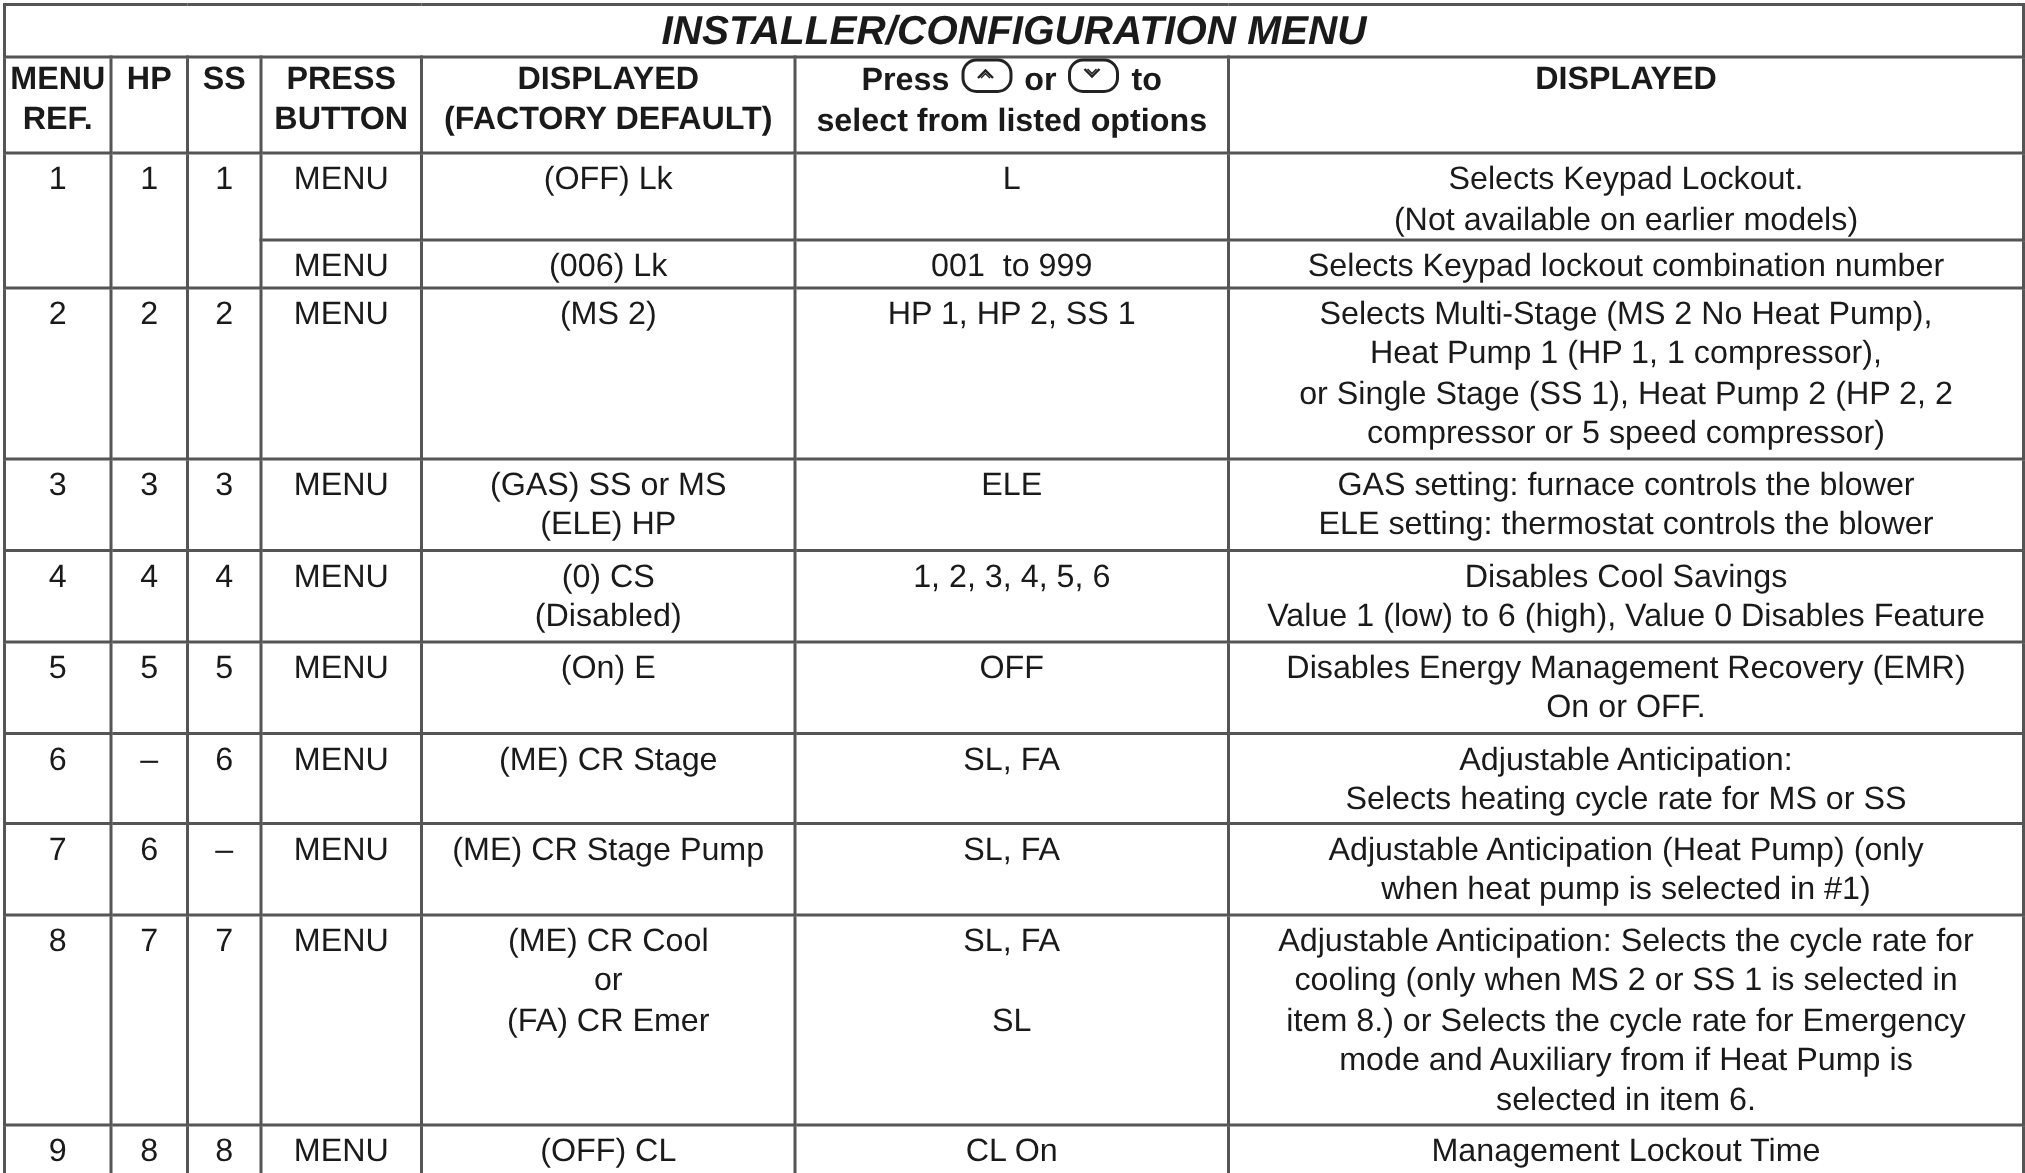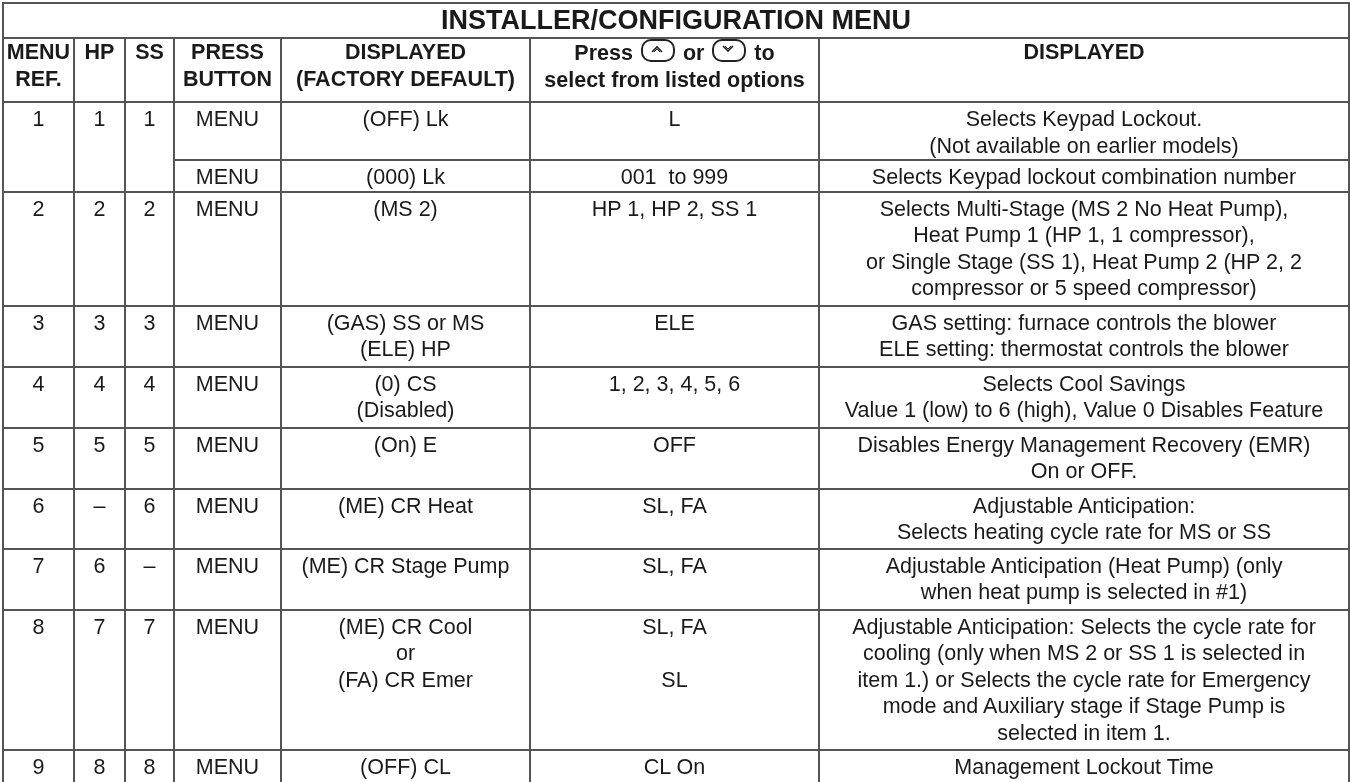--- a/index.html
+++ b/index.html
@@ -8,21 +8,21 @@
     position: absolute; left: 2px; top: 2px;
     width: 1346px; border-collapse: collapse; table-layout: fixed;
     font-family: "Liberation Sans", sans-serif; color: #1a1a1a;
   }
   table.menu td, table.menu th {
     border: 2px solid #555555; text-align: center; vertical-align: top;
     padding: 0; font-size: 21.5px; line-height: 26.5px;
   }
   .title-cell {
     font-weight: bold; font-size: 27px !important; line-height: 33px !important;
-    height: 33px; letter-spacing: 0; vertical-align: middle !important;
+    height: 33px; letter-spacing: 0; vertical-align: middle !important; font-style: italic;
   }
   th.hdr {
     font-weight: bold; font-size: 22px; line-height: 26px; vertical-align: bottom;
     padding-bottom: 4px !important; height: 58px;
   }
   .cell { padding-top: 3px !important; }
   .line { display: block; }
   .ico {
     display: inline-block; width: 30px; height: 19px; border: 2px solid #222;
     border-radius: 10px; vertical-align: -2px; position: relative; margin: 0 2px;
@@ -93,21 +93,21 @@
           <span class="line">L</span>
         </td>
     <td class="cell comment">
       <span class="line">Selects Keypad Lockout.</span>
       <span class="line">(Not available on earlier models)</span>
     </td>
   </tr>
   <tr style="height:30px">
     <td class="cell" style="padding-top:1px">MENU</td>
     <td class="cell" style="padding-top:1px">
-          <span class="line">(000) Lk</span>
+          <span class="line">(006) Lk</span>
         </td>
     <td class="cell" style="padding-top:1px">
           <span class="line" style="white-space:pre">001  to 999</span>
         </td>
     <td class="cell comment" style="padding-top:1px">
           <span class="line">Selects Keypad lockout combination number</span>
         </td>
   </tr>
 
   <tr style="height:114px">
@@ -153,21 +153,21 @@
     <td class="cell">4</td>
     <td class="cell">MENU</td>
     <td class="cell">
       <span class="line">(0) CS</span>
       <span class="line">(Disabled)</span>
     </td>
     <td class="cell">
           <span class="line">1, 2, 3, 4, 5, 6</span>
         </td>
     <td class="cell comment">
-      <span class="line">Selects Cool Savings</span>
+      <span class="line">Disables Cool Savings</span>
       <span class="line">Value 1 (low) to 6 (high), Value 0 Disables Feature</span>
     </td>
   </tr>
 
   <tr style="height:61px">
     <td class="cell">5</td>
     <td class="cell">5</td>
     <td class="cell">5</td>
     <td class="cell">MENU</td>
     <td class="cell">
@@ -181,21 +181,21 @@
       <span class="line">On or OFF.</span>
     </td>
   </tr>
 
   <tr style="height:60px">
     <td class="cell">6</td>
     <td class="cell">–</td>
     <td class="cell">6</td>
     <td class="cell">MENU</td>
     <td class="cell">
-          <span class="line">(ME) CR Heat</span>
+          <span class="line">(ME) CR Stage</span>
         </td>
     <td class="cell">
           <span class="line">SL, FA</span>
         </td>
     <td class="cell comment">
       <span class="line">Adjustable Anticipation:</span>
       <span class="line">Selects heating cycle rate for MS or SS</span>
     </td>
   </tr>
 
@@ -227,23 +227,23 @@
       <span class="line">(FA) CR Emer</span>
     </td>
     <td class="cell">
       <span class="line">SL, FA</span>
       <span class="line" style="height:26.5px"></span>
       <span class="line">SL</span>
     </td>
     <td class="cell comment">
       <span class="line">Adjustable Anticipation: Selects the cycle rate for</span>
       <span class="line">cooling (only when MS 2 or SS 1 is selected in</span>
-      <span class="line">item 1.) or Selects the cycle rate for Emergency</span>
-      <span class="line">mode and Auxiliary stage if Stage Pump is</span>
-      <span class="line">selected in item 1.</span>
+      <span class="line">item 8.) or Selects the cycle rate for Emergency</span>
+      <span class="line">mode and Auxiliary from if Heat Pump is</span>
+      <span class="line">selected in item 6.</span>
     </td>
   </tr>
 
   <tr style="height:40px">
     <td class="cell">9</td>
     <td class="cell">8</td>
     <td class="cell">8</td>
     <td class="cell">MENU</td>
     <td class="cell">
           <span class="line">(OFF) CL</span>

